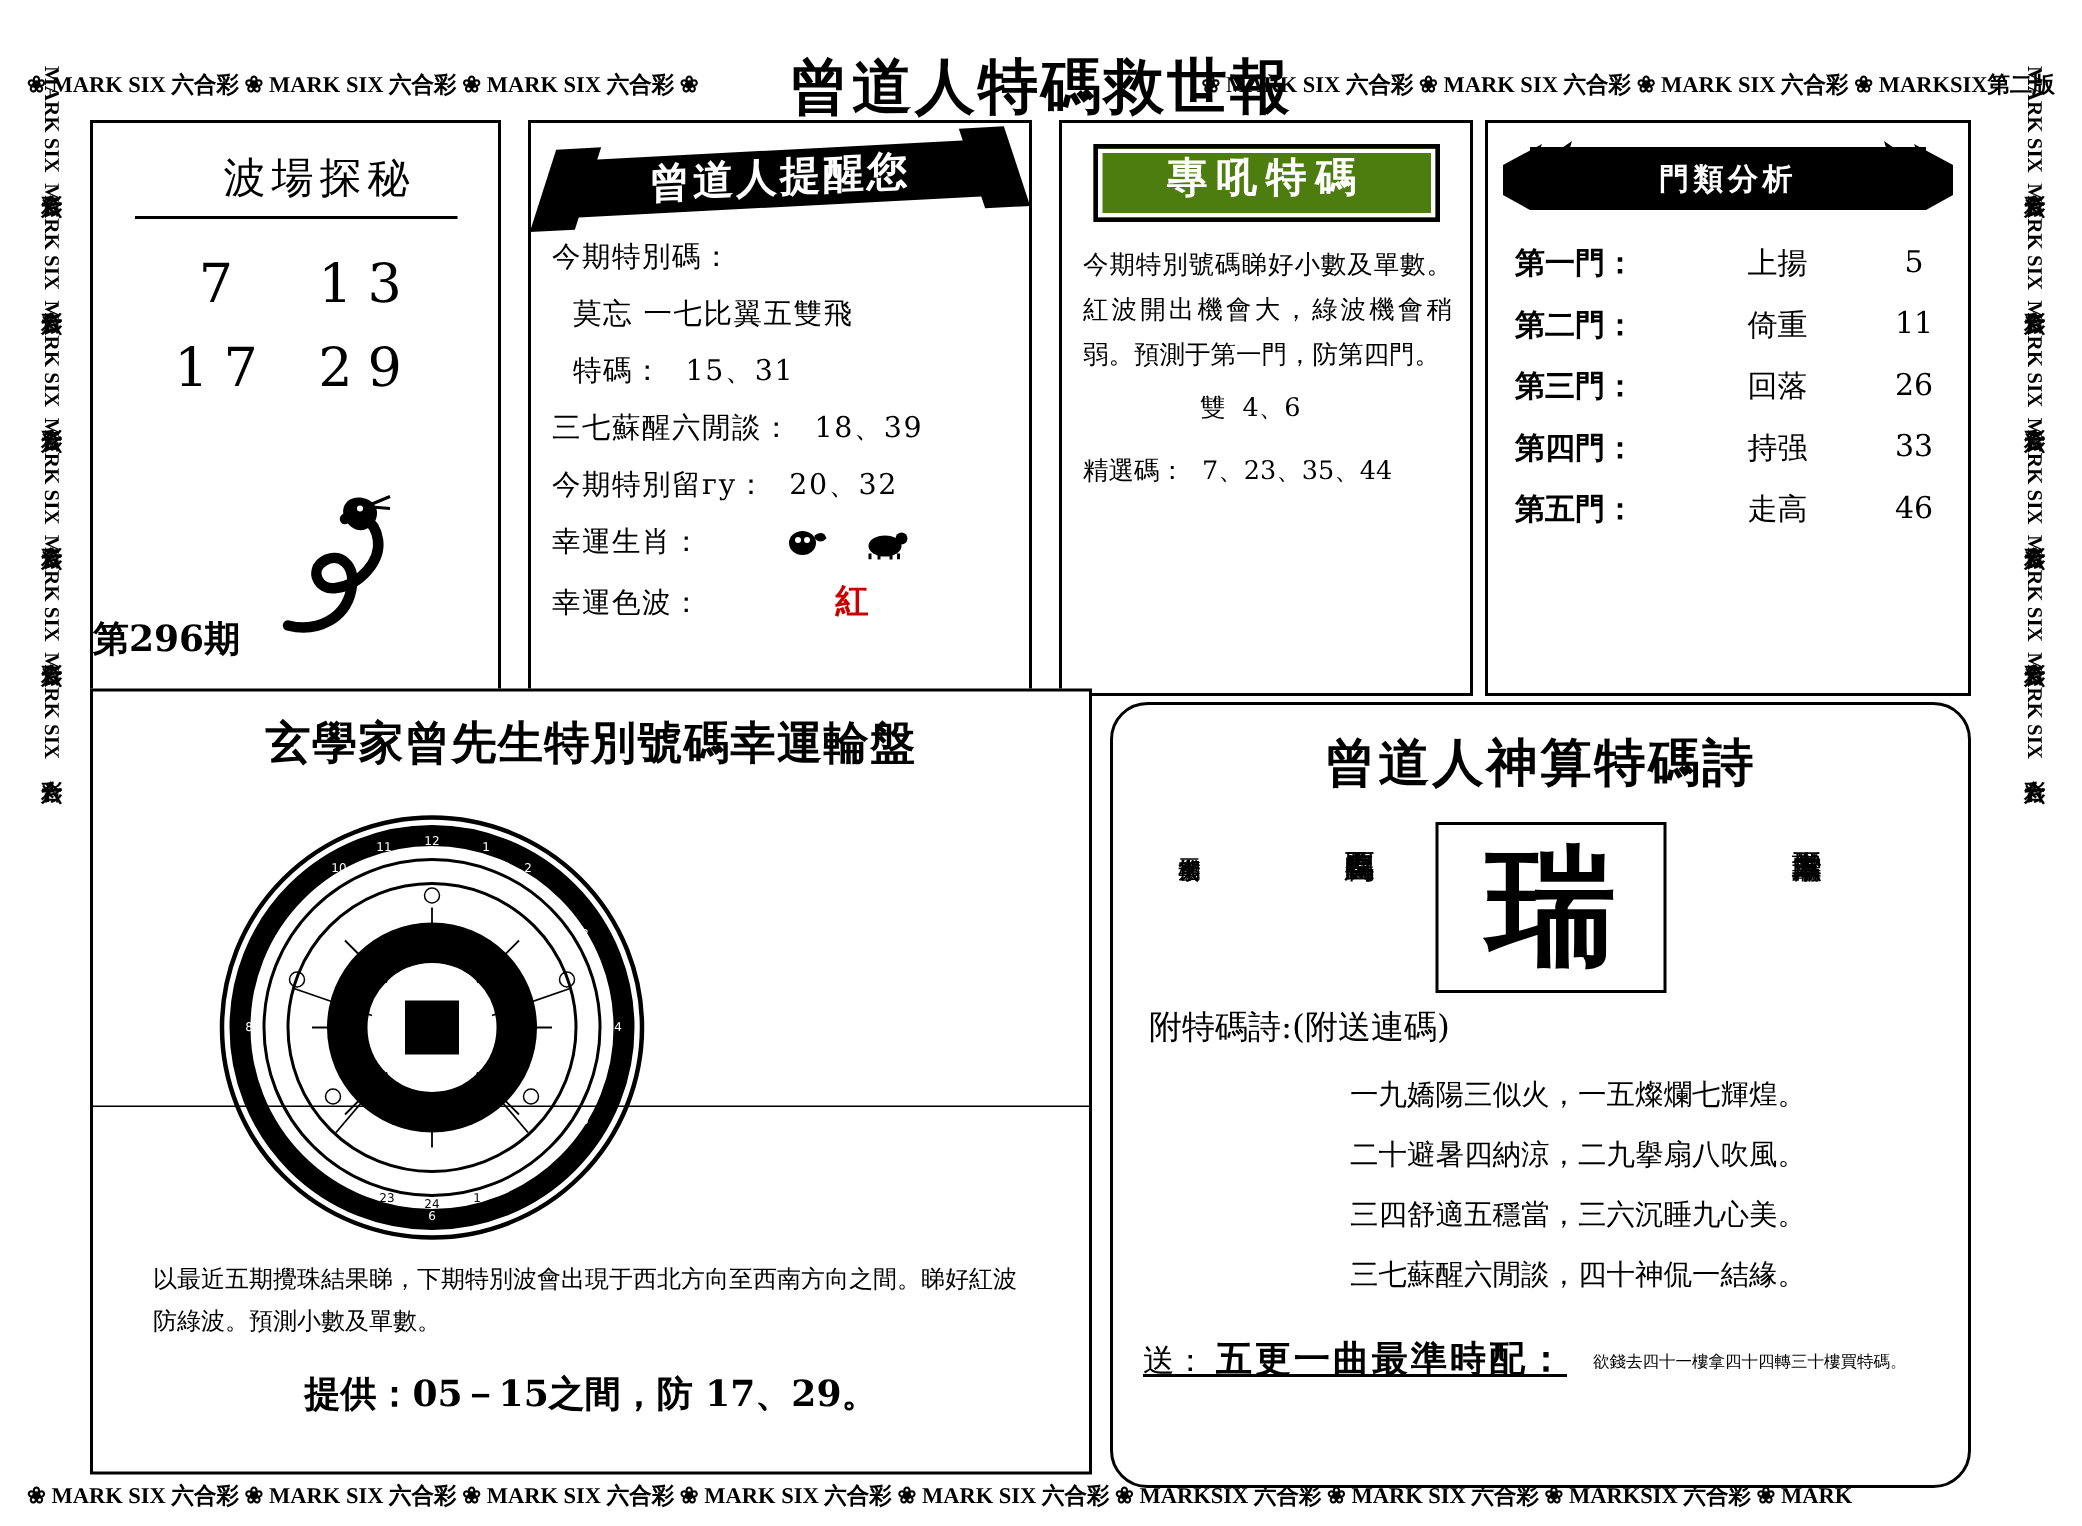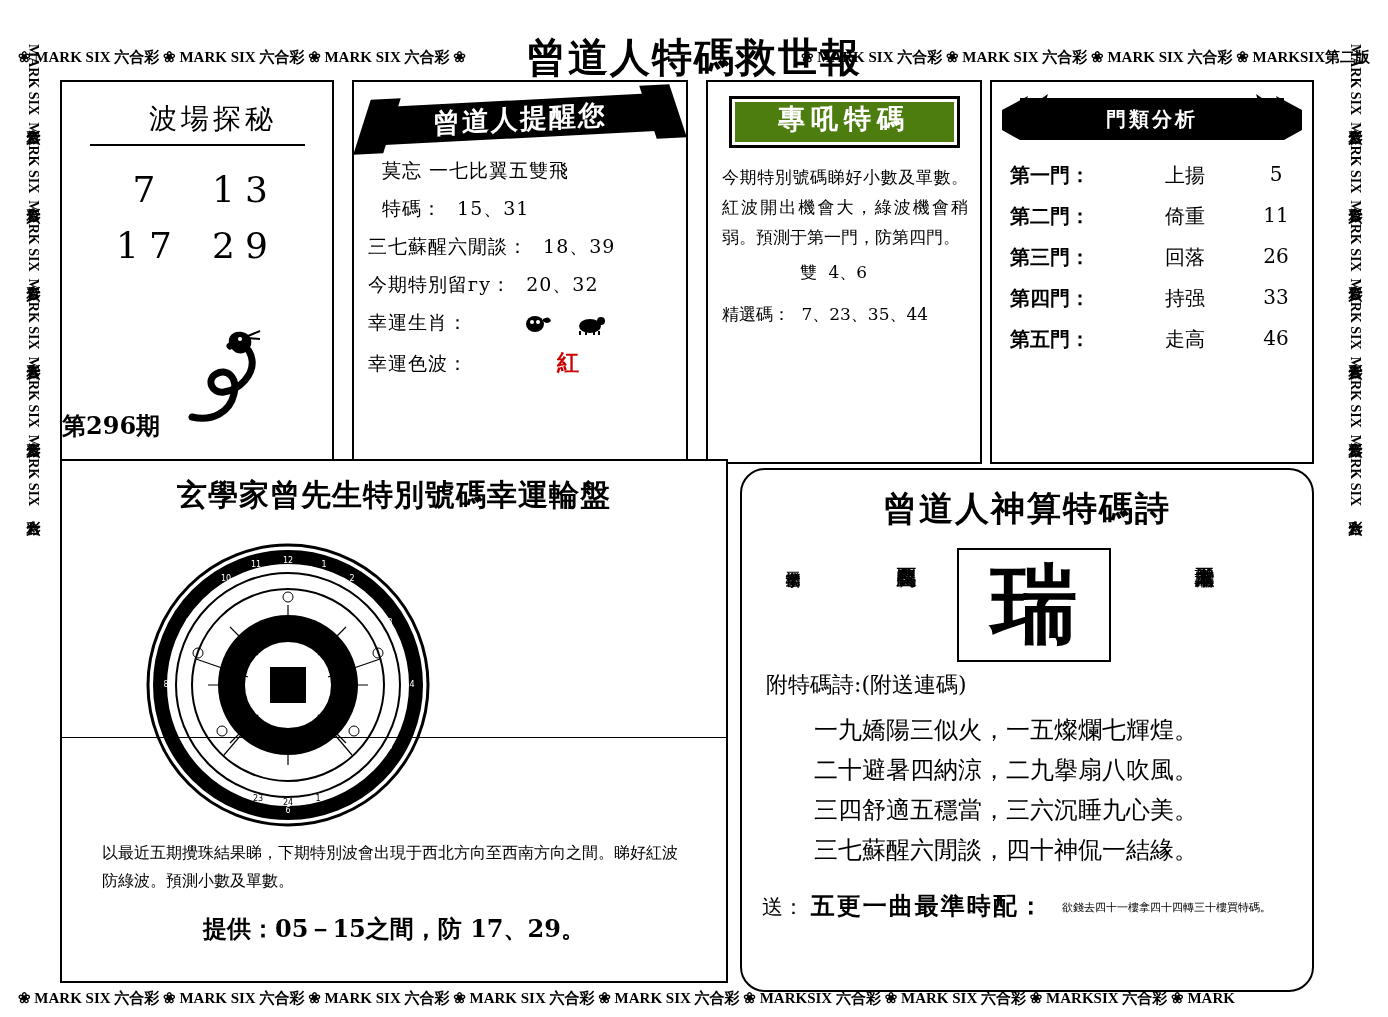--- a/index.html
+++ b/index.html
@@ -76,22 +76,22 @@
   #box5 .note{position:absolute;left:40px;top:378px;width:590px;font-size:16px;line-height:28px;}
   #box5 .provide{position:absolute;left:0;top:452px;width:664px;text-align:center;font-size:24px;font-weight:bold;}
 
   
   #box6{left:740px;top:468px;width:570px;height:520px;border-radius:25px;}
   #box6 .hd{font-size:34px;font-weight:bold;text-align:center;margin-top:16px;letter-spacing:2px;}
   .bigchar{position:absolute;left:215px;top:78px;width:150px;height:110px;border:2px solid #000;display:flex;align-items:center;justify-content:center;font-size:86px;font-weight:bold;}
   .sidecol{position:absolute;writing-mode:vertical-rl;text-orientation:upright;font-size:15px;line-height:22px;}
   .sidecol.big{font-size:20px;line-height:26px;}
   #box6 .subhd{position:absolute;left:24px;top:200px;font-size:22px;}
-  #box6 .poem{position:absolute;left:72px;top:240px;width:500px;font-size:24px;line-height:40px;}
-  #box6 .send{position:absolute;left:20px;top:420px;font-size:21px;}
+  #box6 .poem{position:absolute;left:60px;top:240px;width:500px;font-size:19px;line-height:40px;text-align:center;}
+  #box6 .send{position:absolute;left:20px;top:420px;font-size:21px;text-decoration:underline;}
   #box6 .send .b{font-size:24px;font-weight:bold;letter-spacing:2px;}
   #box6 .small{position:absolute;left:320px;top:430px;font-size:11px;letter-spacing:0;}
   .hline{position:absolute;left:0;top:276px;width:664px;height:1px;background:#000;}
 </style>
 </head>
 <body>
 
 <div class="page">
 
   <div class="masthead">
@@ -126,20 +126,21 @@
       <path d="M66,14 l12,-5 M66,16 l12,1" stroke="#000" stroke-width="2"></path>
     </svg>
   </div>
   <div class="issue">第296期</div>
 
   <div class="panel" id="box2">
     <div class="banner">
       <div class="blk"></div>
       <div class="txt">曾道人提醒您</div>
     </div>
+    <div class="line">今期特別碼：</div>
     <div class="line ind">莫忘  一七比翼五雙飛</div>
     <div class="line ind">
       <span>特碼：</span>
       <span class="v">15、31</span>
     </div>
     <div class="line">
       <span>三七蘇醒六閒談：</span>
       <span class="v">18、39</span>
     </div>
     <div class="line">

